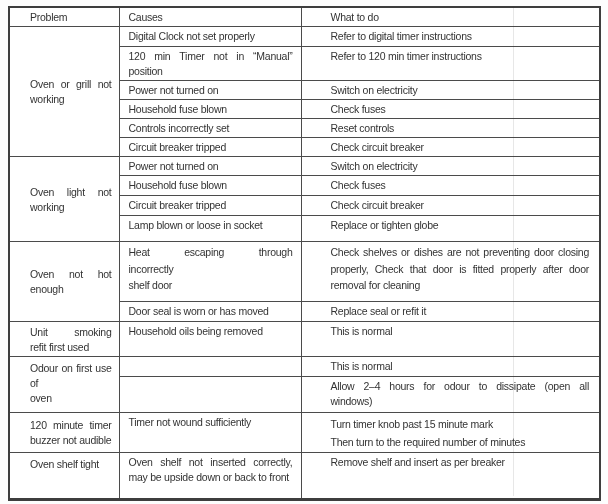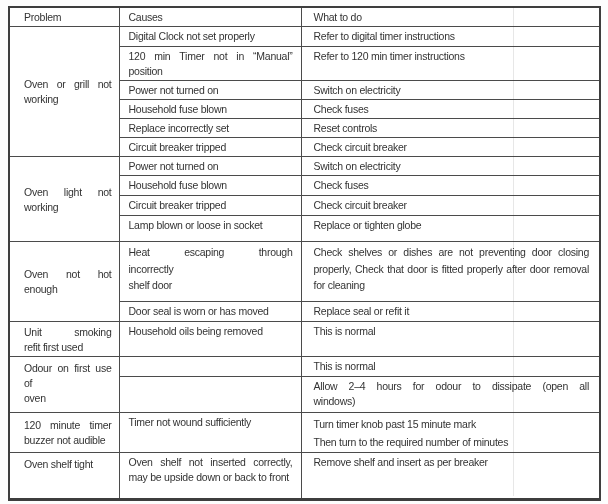--- a/index.html
+++ b/index.html
@@ -27,24 +27,24 @@
     font-size: 10.5px;
     font-weight: 400;
     letter-spacing: -0.25px;
     color: #333333;
     vertical-align: top;
     text-align: left;
     padding: 2px 8px 1px 9px;
     line-height: 15px;
     overflow: hidden;
   }
-  th.prob, td.prob { padding-left: 14px; padding-right: 7px; }
+  th.prob, td.prob { padding-left: 20px; padding-right: 7px; }
   td.prob { vertical-align: middle; }
   td.prob.vt { vertical-align: top; padding-top: 4px; }
-  th.act, td.act { padding-left: 12px; padding-right: 10px; }
+  th.act, td.act { padding-left: 29px; padding-right: 10px; }
   .line { min-height: 1em; }
   
   .j1 .line:first-child { text-align: justify; text-align-last: justify; }
   .just { text-align: justify; }
   .lh17 { line-height: 16.5px; margin-top: 32px; }
   .lh18 { line-height: 18px; }
   
   .ghost {
     position: absolute;
     left: 513px;
@@ -91,21 +91,21 @@
       </tr>
       <tr style="height:18px">
         <td class="cz">Power not turned on</td>
         <td class="act">Switch on electricity</td>
       </tr>
       <tr style="height:19px">
         <td class="cz">Household fuse blown</td>
         <td class="act">Check fuses</td>
       </tr>
       <tr style="height:19px">
-        <td class="cz">Replace incorrectly set</td>
+        <td class="cz">Controls incorrectly set</td>
         <td class="act">Reset controls</td>
       </tr>
       <tr style="height:18px">
         <td class="cz">Circuit breaker tripped</td>
         <td class="act">Check circuit breaker</td>
       </tr>
 
       <tr style="height:19px">
         <td class="prob j1" rowspan="4">
             <div class="line">Oven light not</div>

